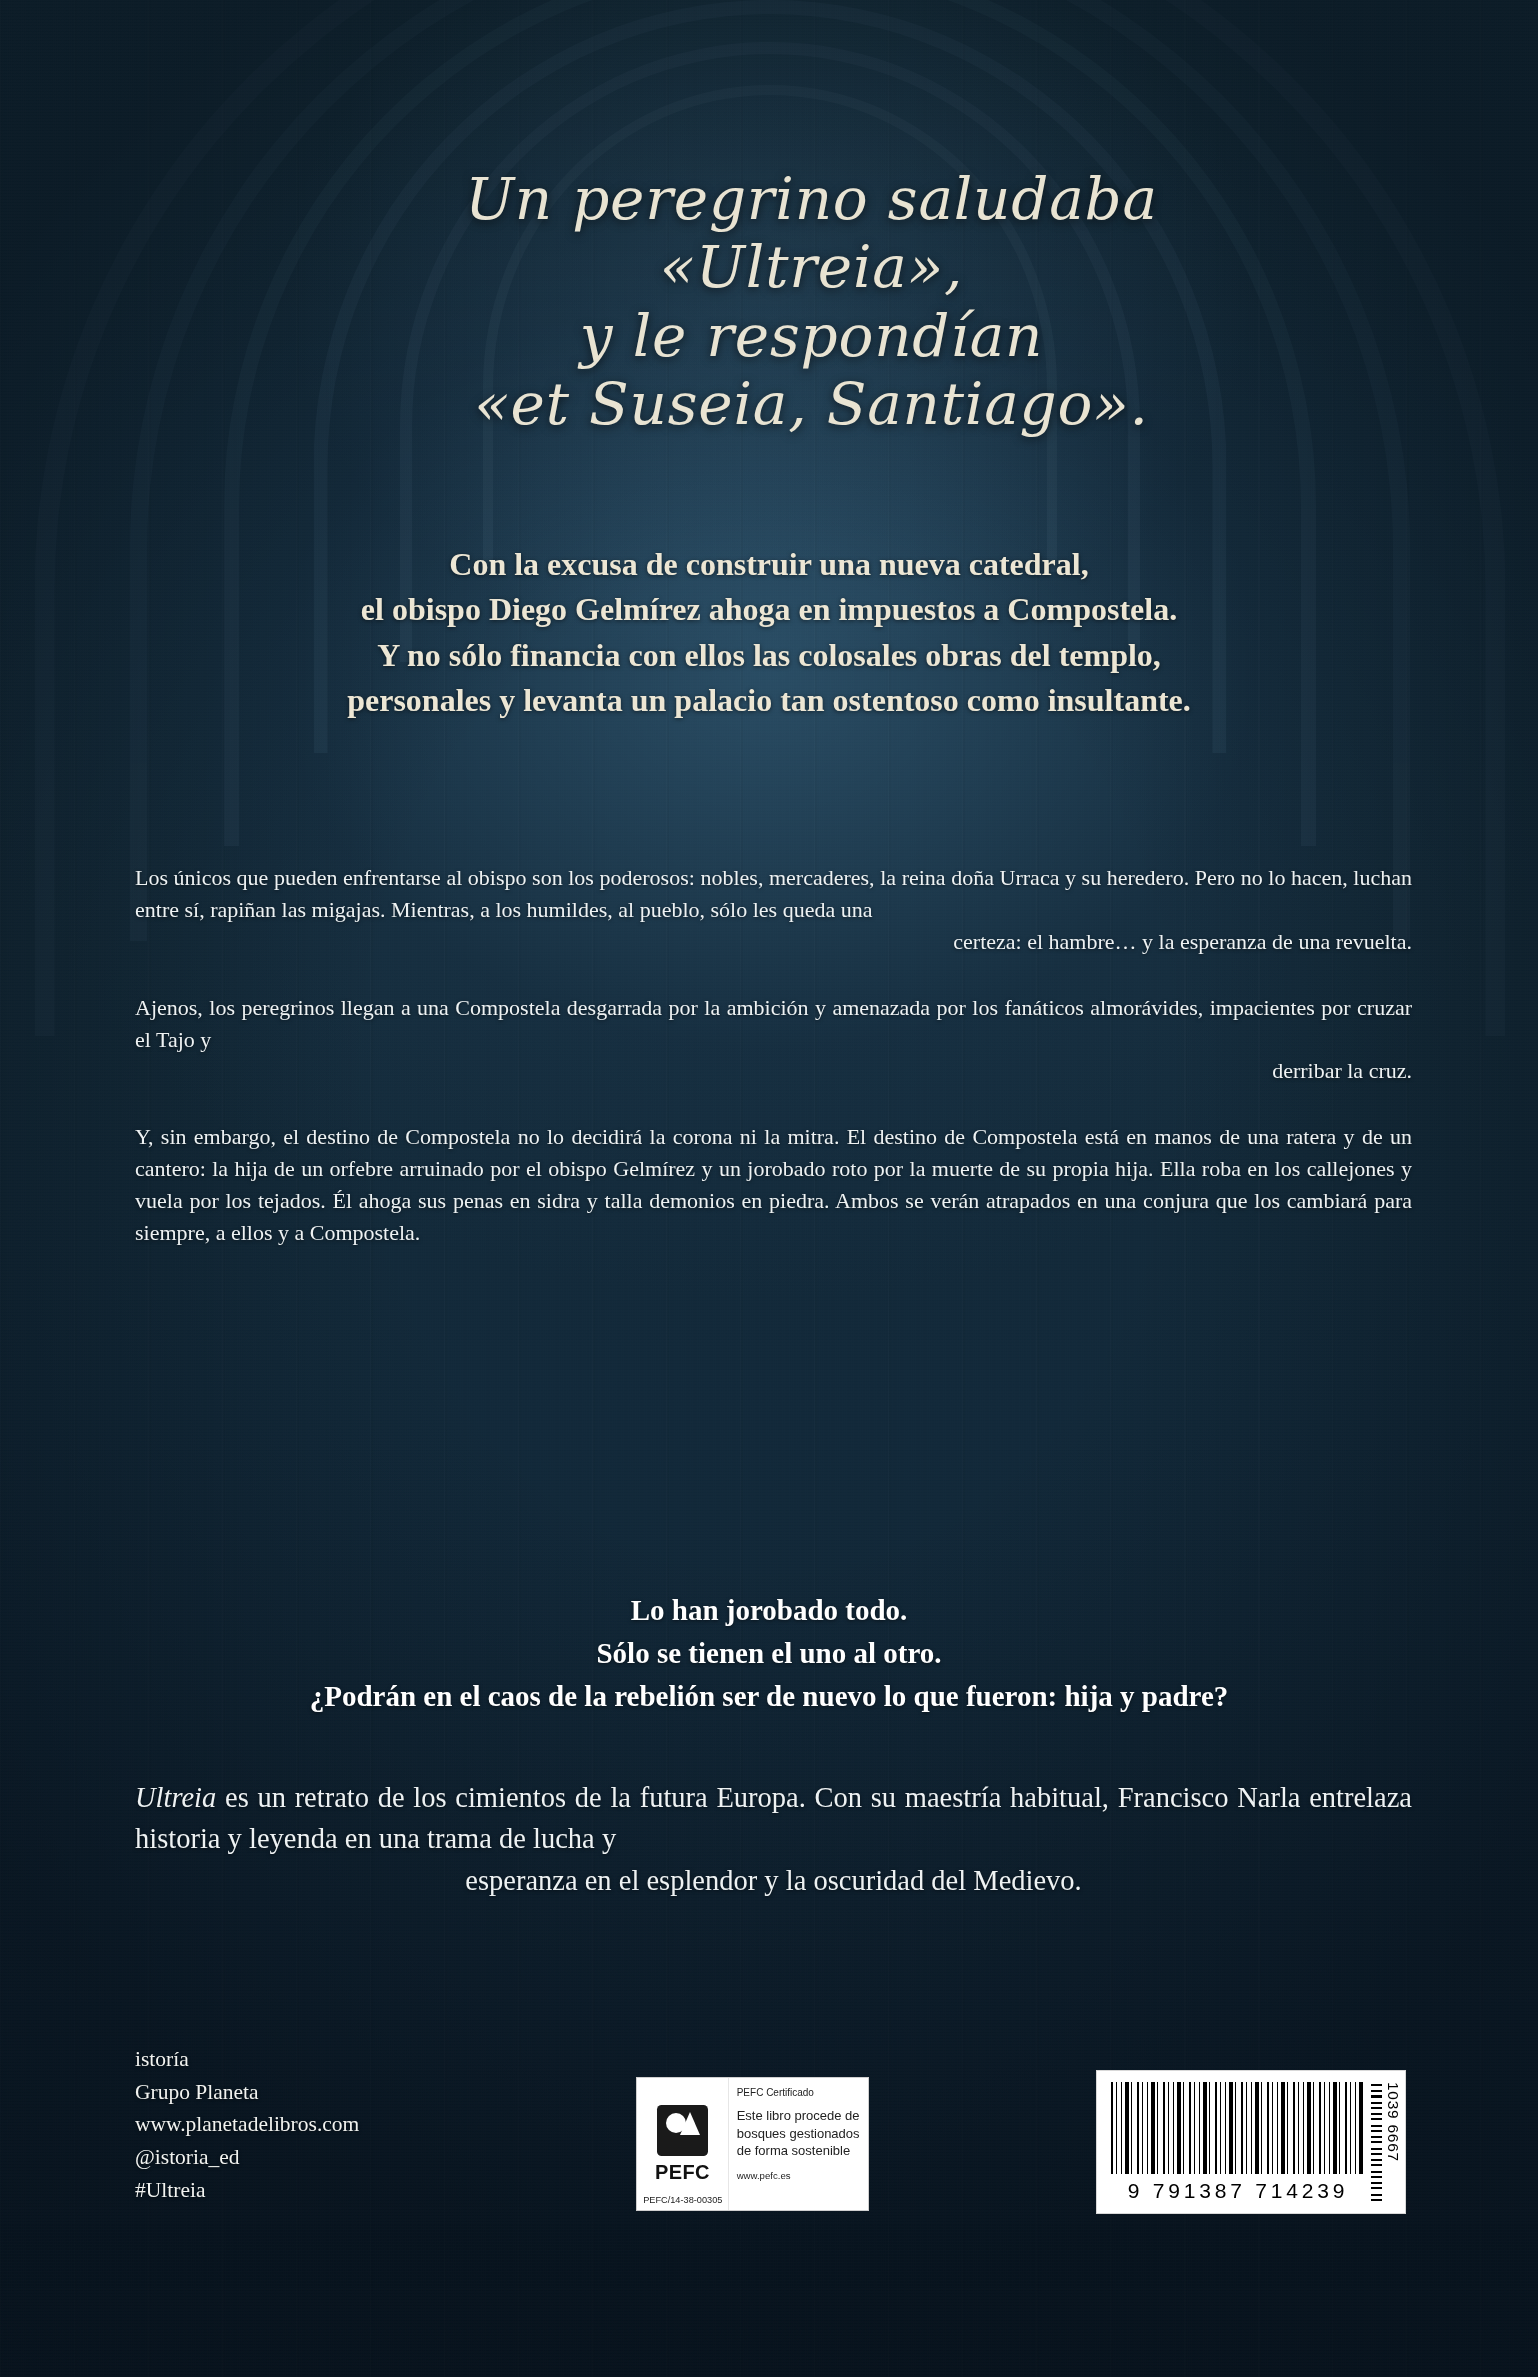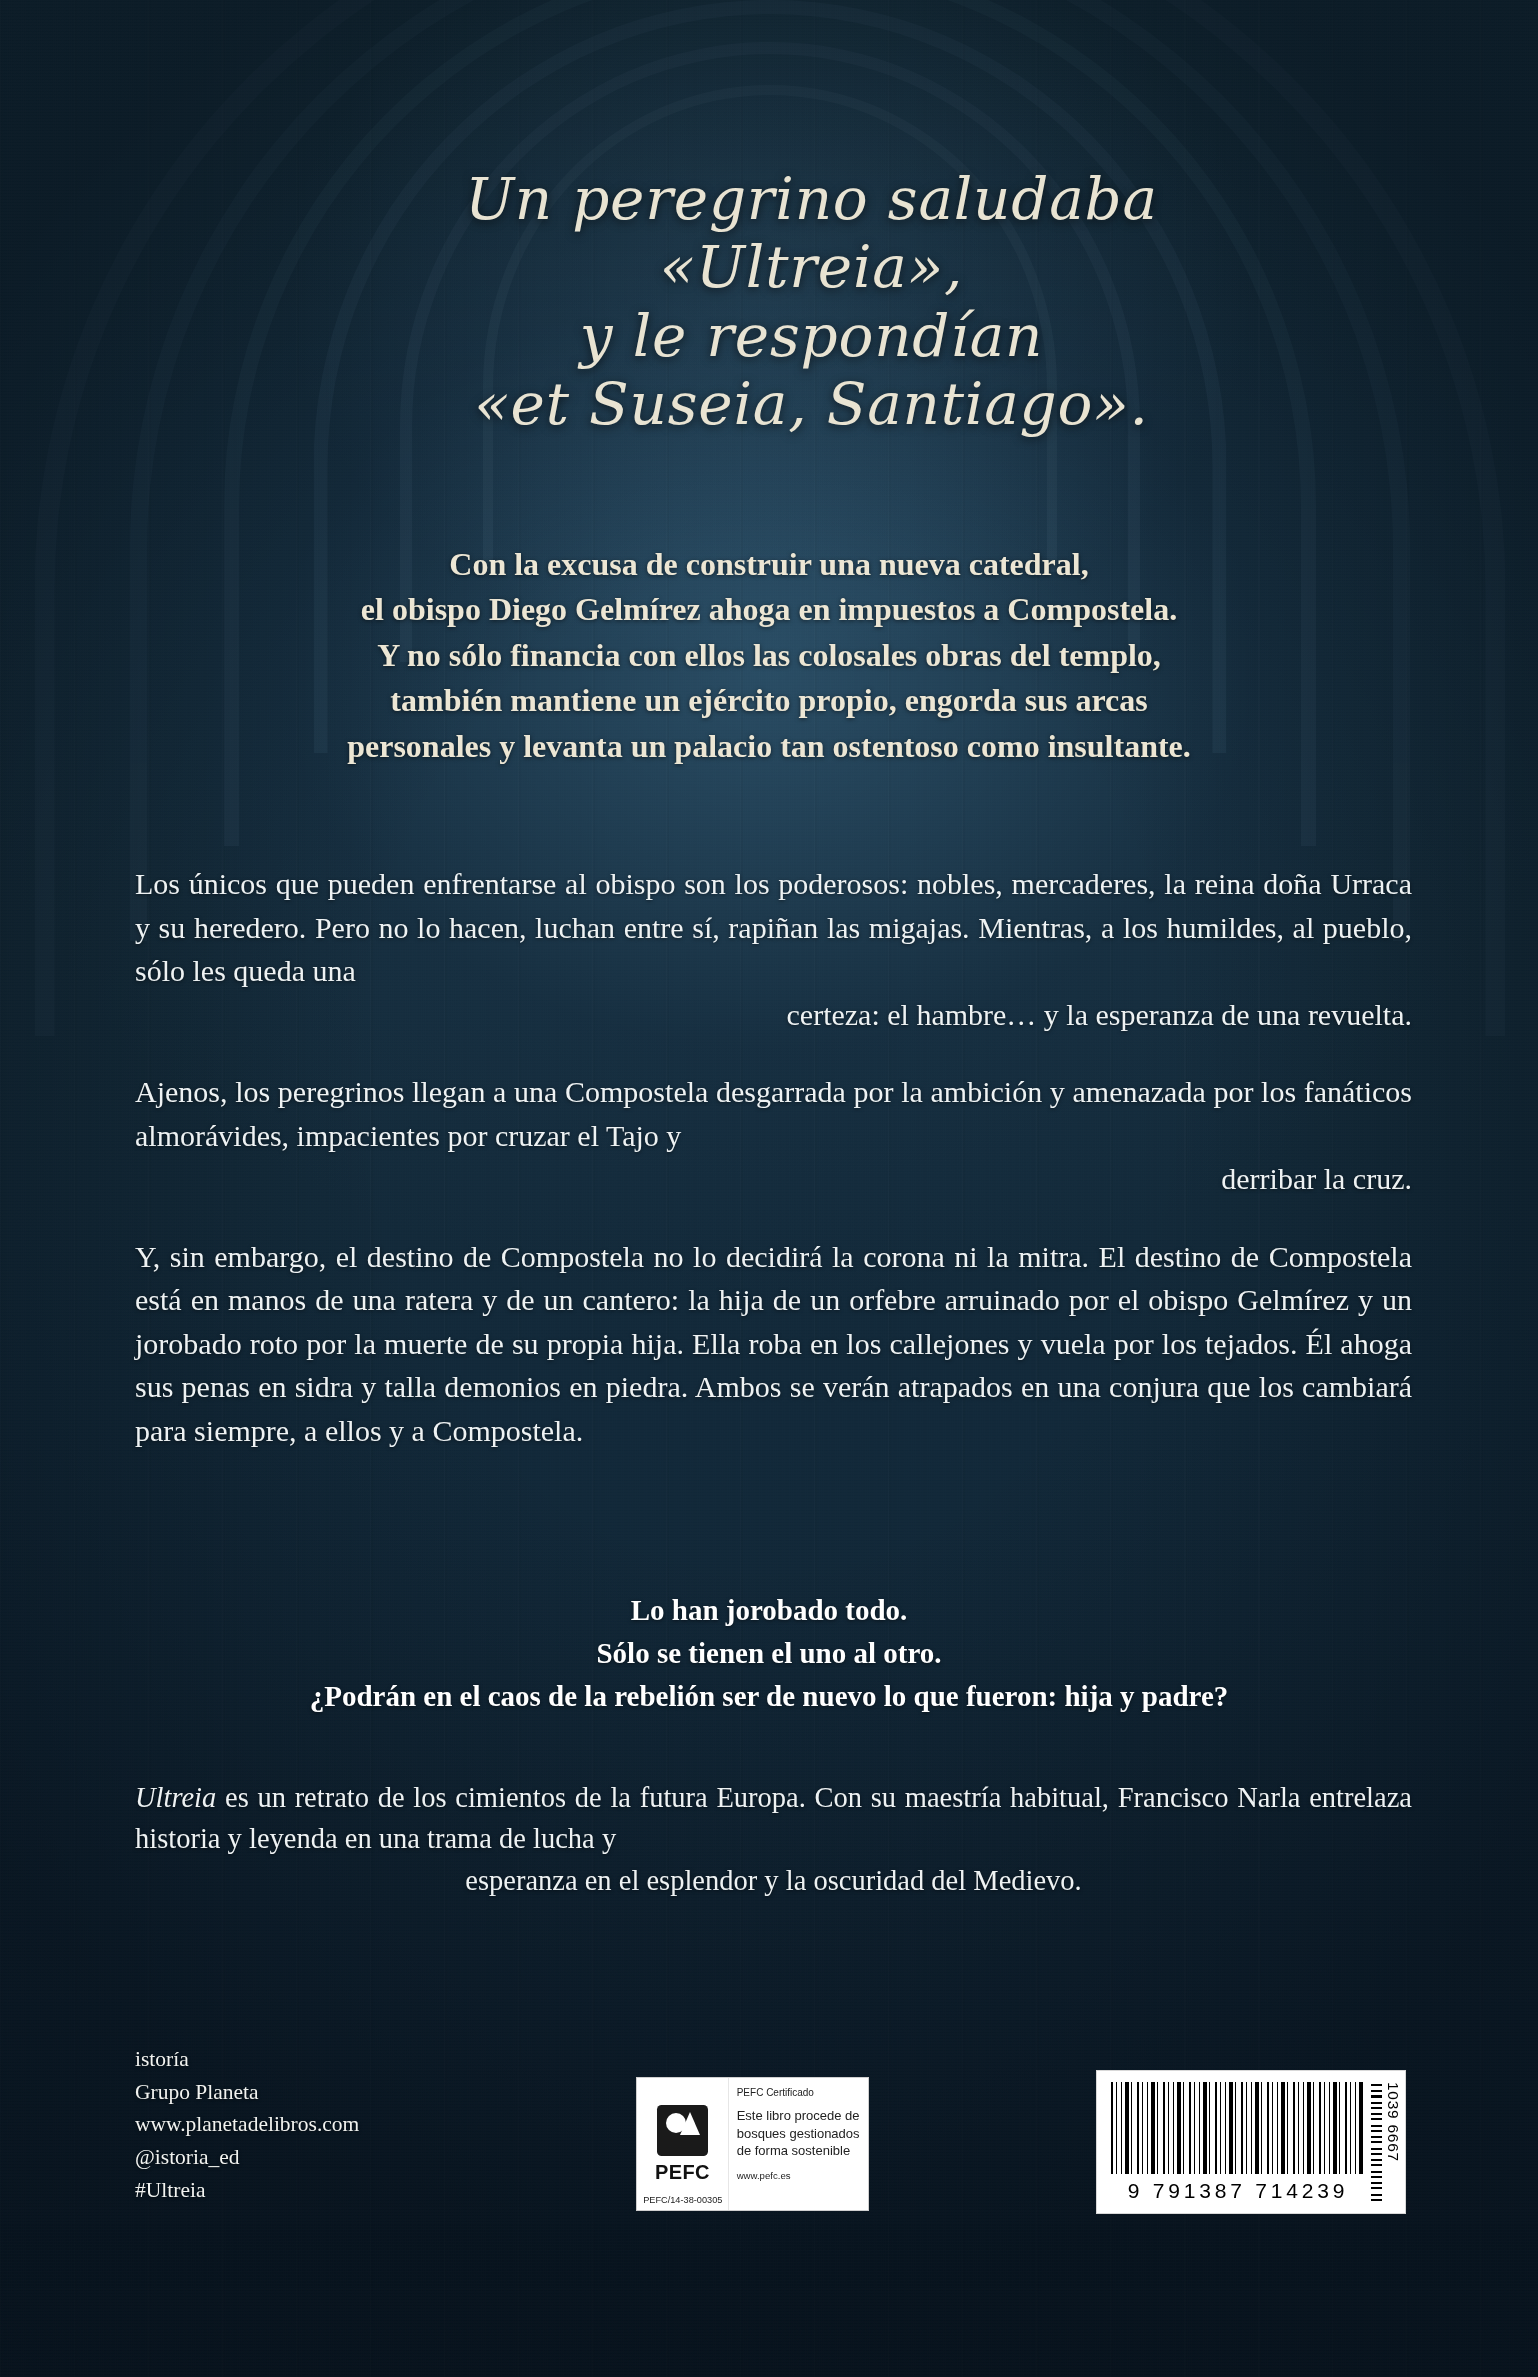--- a/index.html
+++ b/index.html
@@ -119,21 +119,21 @@
   .intro .il { display: block; }
 
   
   .body {
     position: absolute;
     top: 862px;
     left: 135px;
     width: 1277px;
     color: #eef2f3;
     font-family: "Liberation Serif", serif;
-    font-size: 30px;
+    font-size: 22px;
     line-height: 1.45;
     text-shadow: 0 0.8px 3.8px rgba(0,0,0,0.5);
   }
   .body p {
     margin: 0 0 34px 0;
     text-align: justify;
   }
   .body p:last-child { margin-bottom: 0; }
   .body .last-line { display: block; text-align: right; }
 
@@ -342,21 +342,20 @@
       <span class="hl-line l1">Un peregrino saludaba</span>
       <span class="hl-line l2">«Ultreia»,</span>
       <span class="hl-line l3">y le respondían</span>
       <span class="hl-line l4">«et Suseia, Santiago».</span>
     </div>
 
     <div class="intro">
       <span class="il">Con la excusa de construir una nueva catedral,</span>
       <span class="il">el obispo Diego Gelmírez ahoga en impuestos a Compostela.</span>
       <span class="il">Y no sólo financia con ellos las colosales obras del templo,</span>
-      <span class="il">también mantiene un ejército propio, engorda sus arcas</span>
       <span class="il">personales y levanta un palacio tan ostentoso como insultante.</span>
     </div>
 
     <div class="body">
       <p>
         <span>Los únicos que pueden enfrentarse al obispo son los poderosos: nobles, mercaderes, la reina doña Urraca y su heredero. Pero no lo hacen, luchan entre sí, rapiñan las migajas. Mientras, a los humildes, al pueblo, sólo les queda una</span>
         <span class="last-line">certeza: el hambre… y la esperanza de una revuelta.</span>
       </p>
       <p>
         <span>Ajenos, los peregrinos llegan a una Compostela desgarrada por la ambición y amenazada por los fanáticos almorávides, impacientes por cruzar el Tajo y</span>

